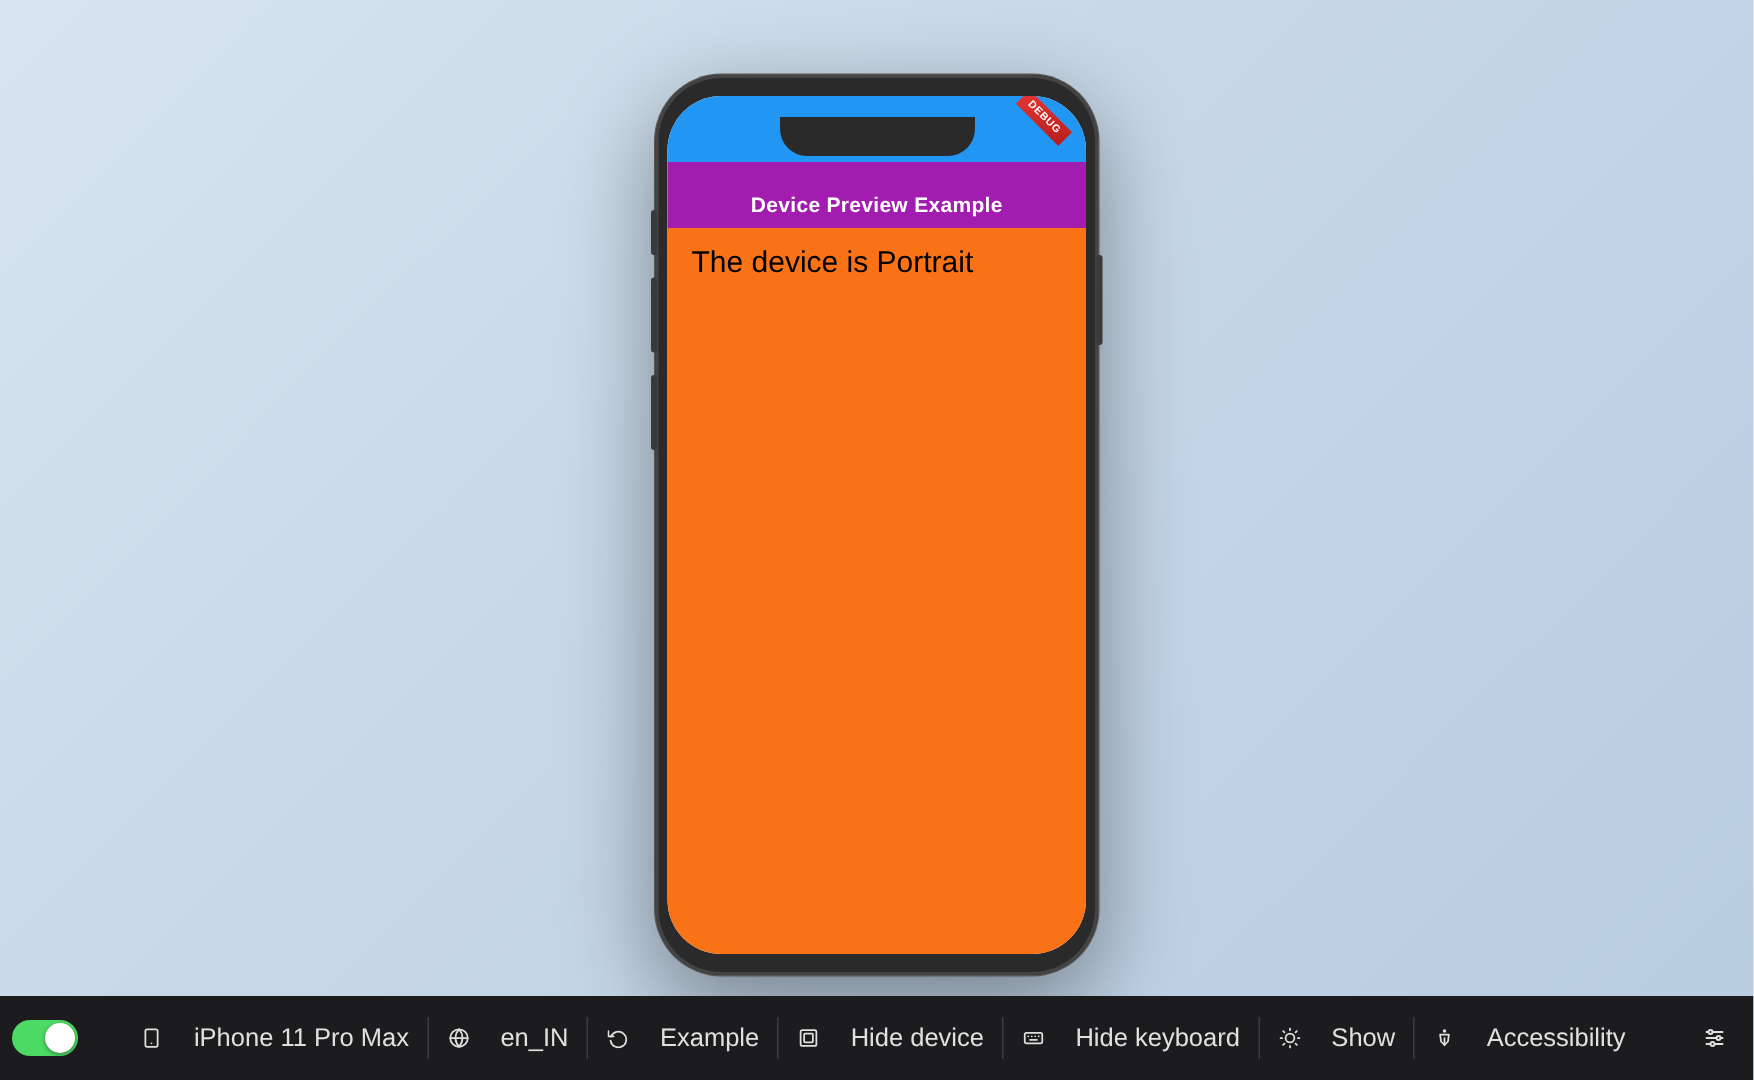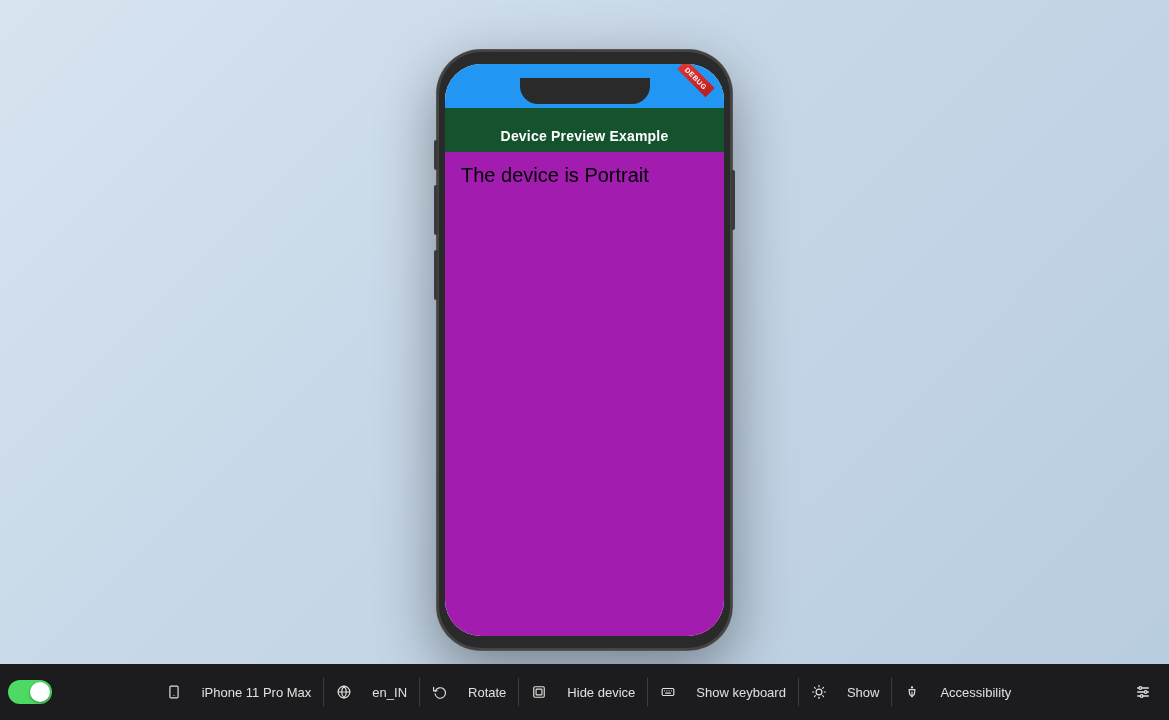--- a/index.html
+++ b/index.html
@@ -74,39 +74,39 @@
     .screen-status-bar {
       height: 44px;
       background: #2196f3;
       flex-shrink: 0;
       position: relative;
     }
 
     
     .screen-navbar {
       height: 44px;
-      background: #14532d;
+      background: #a21caf;
       display: flex;
       align-items: flex-end;
       justify-content: center;
       padding-bottom: 8px;
       flex-shrink: 0;
     }
 
     .screen-navbar-title {
       color: white;
       font-size: 14px;
       font-weight: 600;
       letter-spacing: 0.2px;
     }
 
     
     .screen-content {
       flex: 1;
-      background: #a21caf;
+      background: #f97316;
       padding: 12px 16px;
     }
 
     .screen-content-text {
       font-size: 20px;
       color: #000;
       font-weight: 400;
     }
 
     
@@ -215,21 +215,21 @@
     }
 
     .bar-item {
       display: flex;
       align-items: center;
       gap: 20px;
       padding: 6px 10px;
       border-radius: 8px;
       cursor: pointer;
       color: #e0e0e0;
-      font-size: 13px;
+      font-size: 17px;
       font-weight: 500;
       white-space: nowrap;
       transition: background 0.15s;
     }
 
     .bar-item-icon {
       font-size: 14px;
       display: flex;
       align-items: center;
       justify-content: center;
@@ -323,21 +323,21 @@
 
     <div class="bar-item-separator"></div>
 
     <div class="bar-item">
       <span class="bar-item-icon">
         <svg width="14" height="14" viewBox="0 0 24 24" fill="none" stroke="#e0e0e0" stroke-width="2" stroke-linecap="round" stroke-linejoin="round">
           <polyline points="1 4 1 10 7 10"></polyline>
           <path d="M3.51 15a9 9 0 1 0 .49-4.51"></path>
         </svg>
       </span>
-      <span>Rotate</span>
+      <span>Example</span>
     </div>
 
     <div class="bar-item-separator"></div>
 
     <div class="bar-item">
       <span class="bar-item-icon">
         <svg width="14" height="14" viewBox="0 0 24 24" fill="none" stroke="#e0e0e0" stroke-width="2" stroke-linecap="round" stroke-linejoin="round">
           <rect x="3" y="3" width="18" height="18" rx="2" ry="2"></rect>
           <rect x="7" y="7" width="10" height="10" rx="1" ry="1"></rect>
         </svg>
@@ -351,21 +351,21 @@
       <span class="bar-item-icon">
         <svg width="14" height="14" viewBox="0 0 24 24" fill="none" stroke="#e0e0e0" stroke-width="2" stroke-linecap="round" stroke-linejoin="round">
           <rect x="2" y="6" width="20" height="12" rx="2" ry="2"></rect>
           <line x1="6" y1="10" x2="6.01" y2="10"></line>
           <line x1="10" y1="10" x2="10.01" y2="10"></line>
           <line x1="14" y1="10" x2="14.01" y2="10"></line>
           <line x1="18" y1="10" x2="18.01" y2="10"></line>
           <line x1="8" y1="14" x2="16" y2="14"></line>
         </svg>
       </span>
-      <span>Show keyboard</span>
+      <span>Hide keyboard</span>
     </div>
 
     <div class="bar-item-separator"></div>
 
     <div class="bar-item">
       <span class="bar-item-icon">
         <svg width="14" height="14" viewBox="0 0 24 24" fill="none" stroke="#e0e0e0" stroke-width="2" stroke-linecap="round" stroke-linejoin="round">
           <circle cx="12" cy="12" r="5"></circle>
           <line x1="12" y1="1" x2="12" y2="3"></line>
           <line x1="12" y1="21" x2="12" y2="23"></line>

